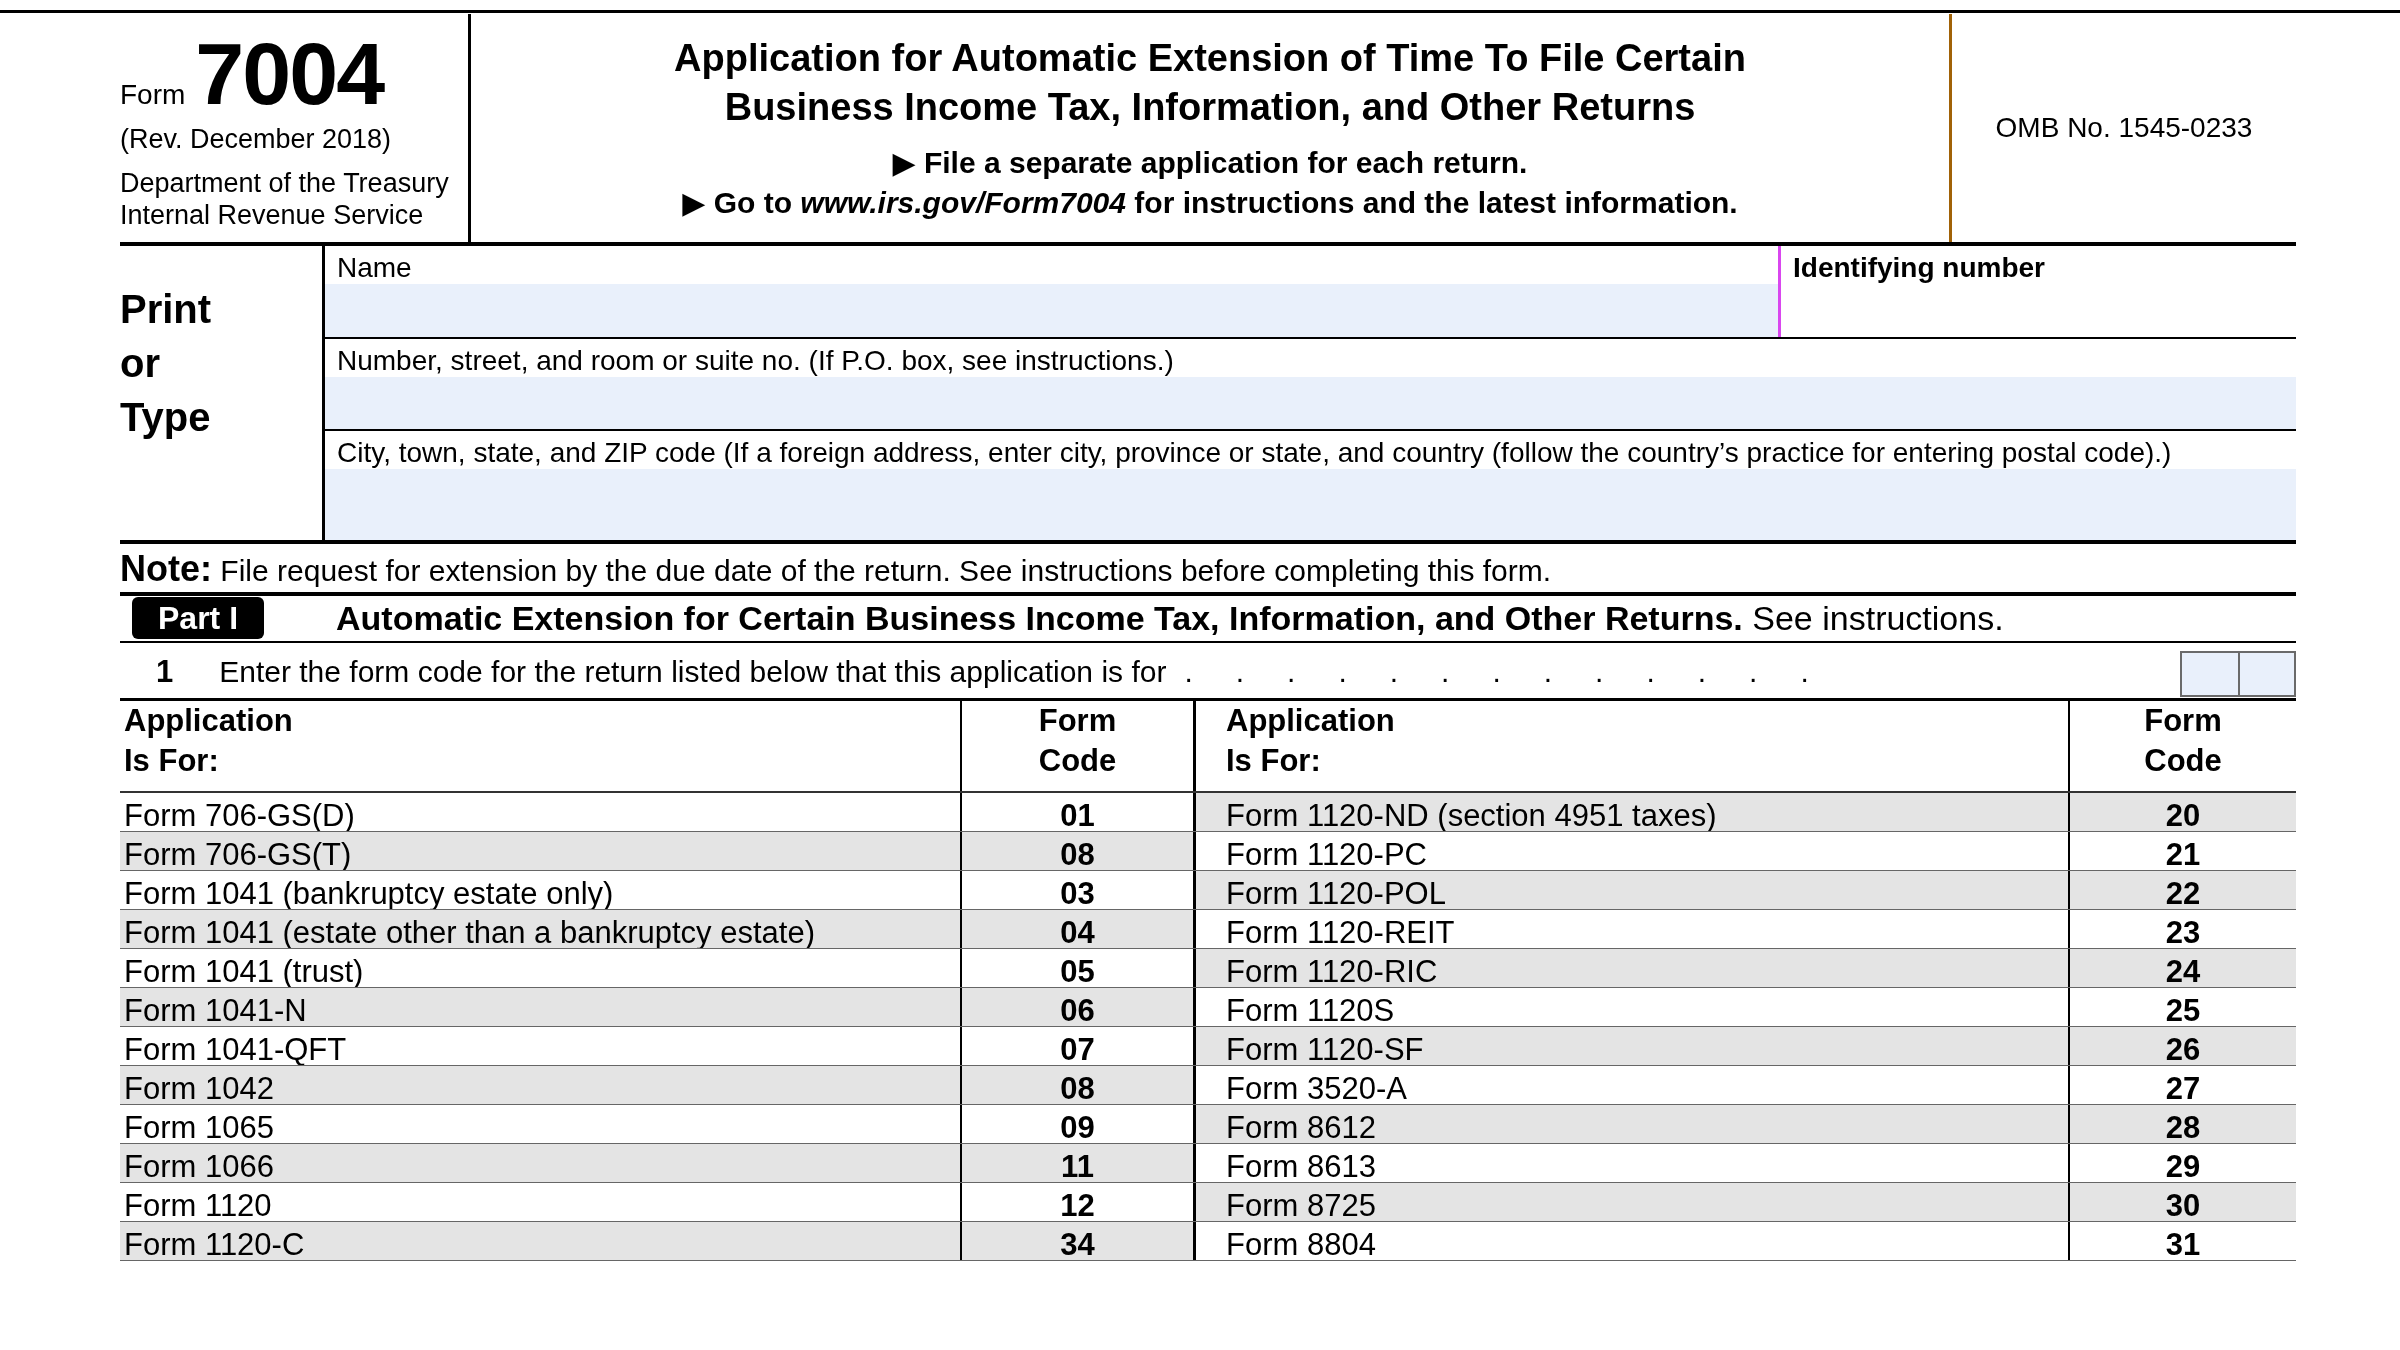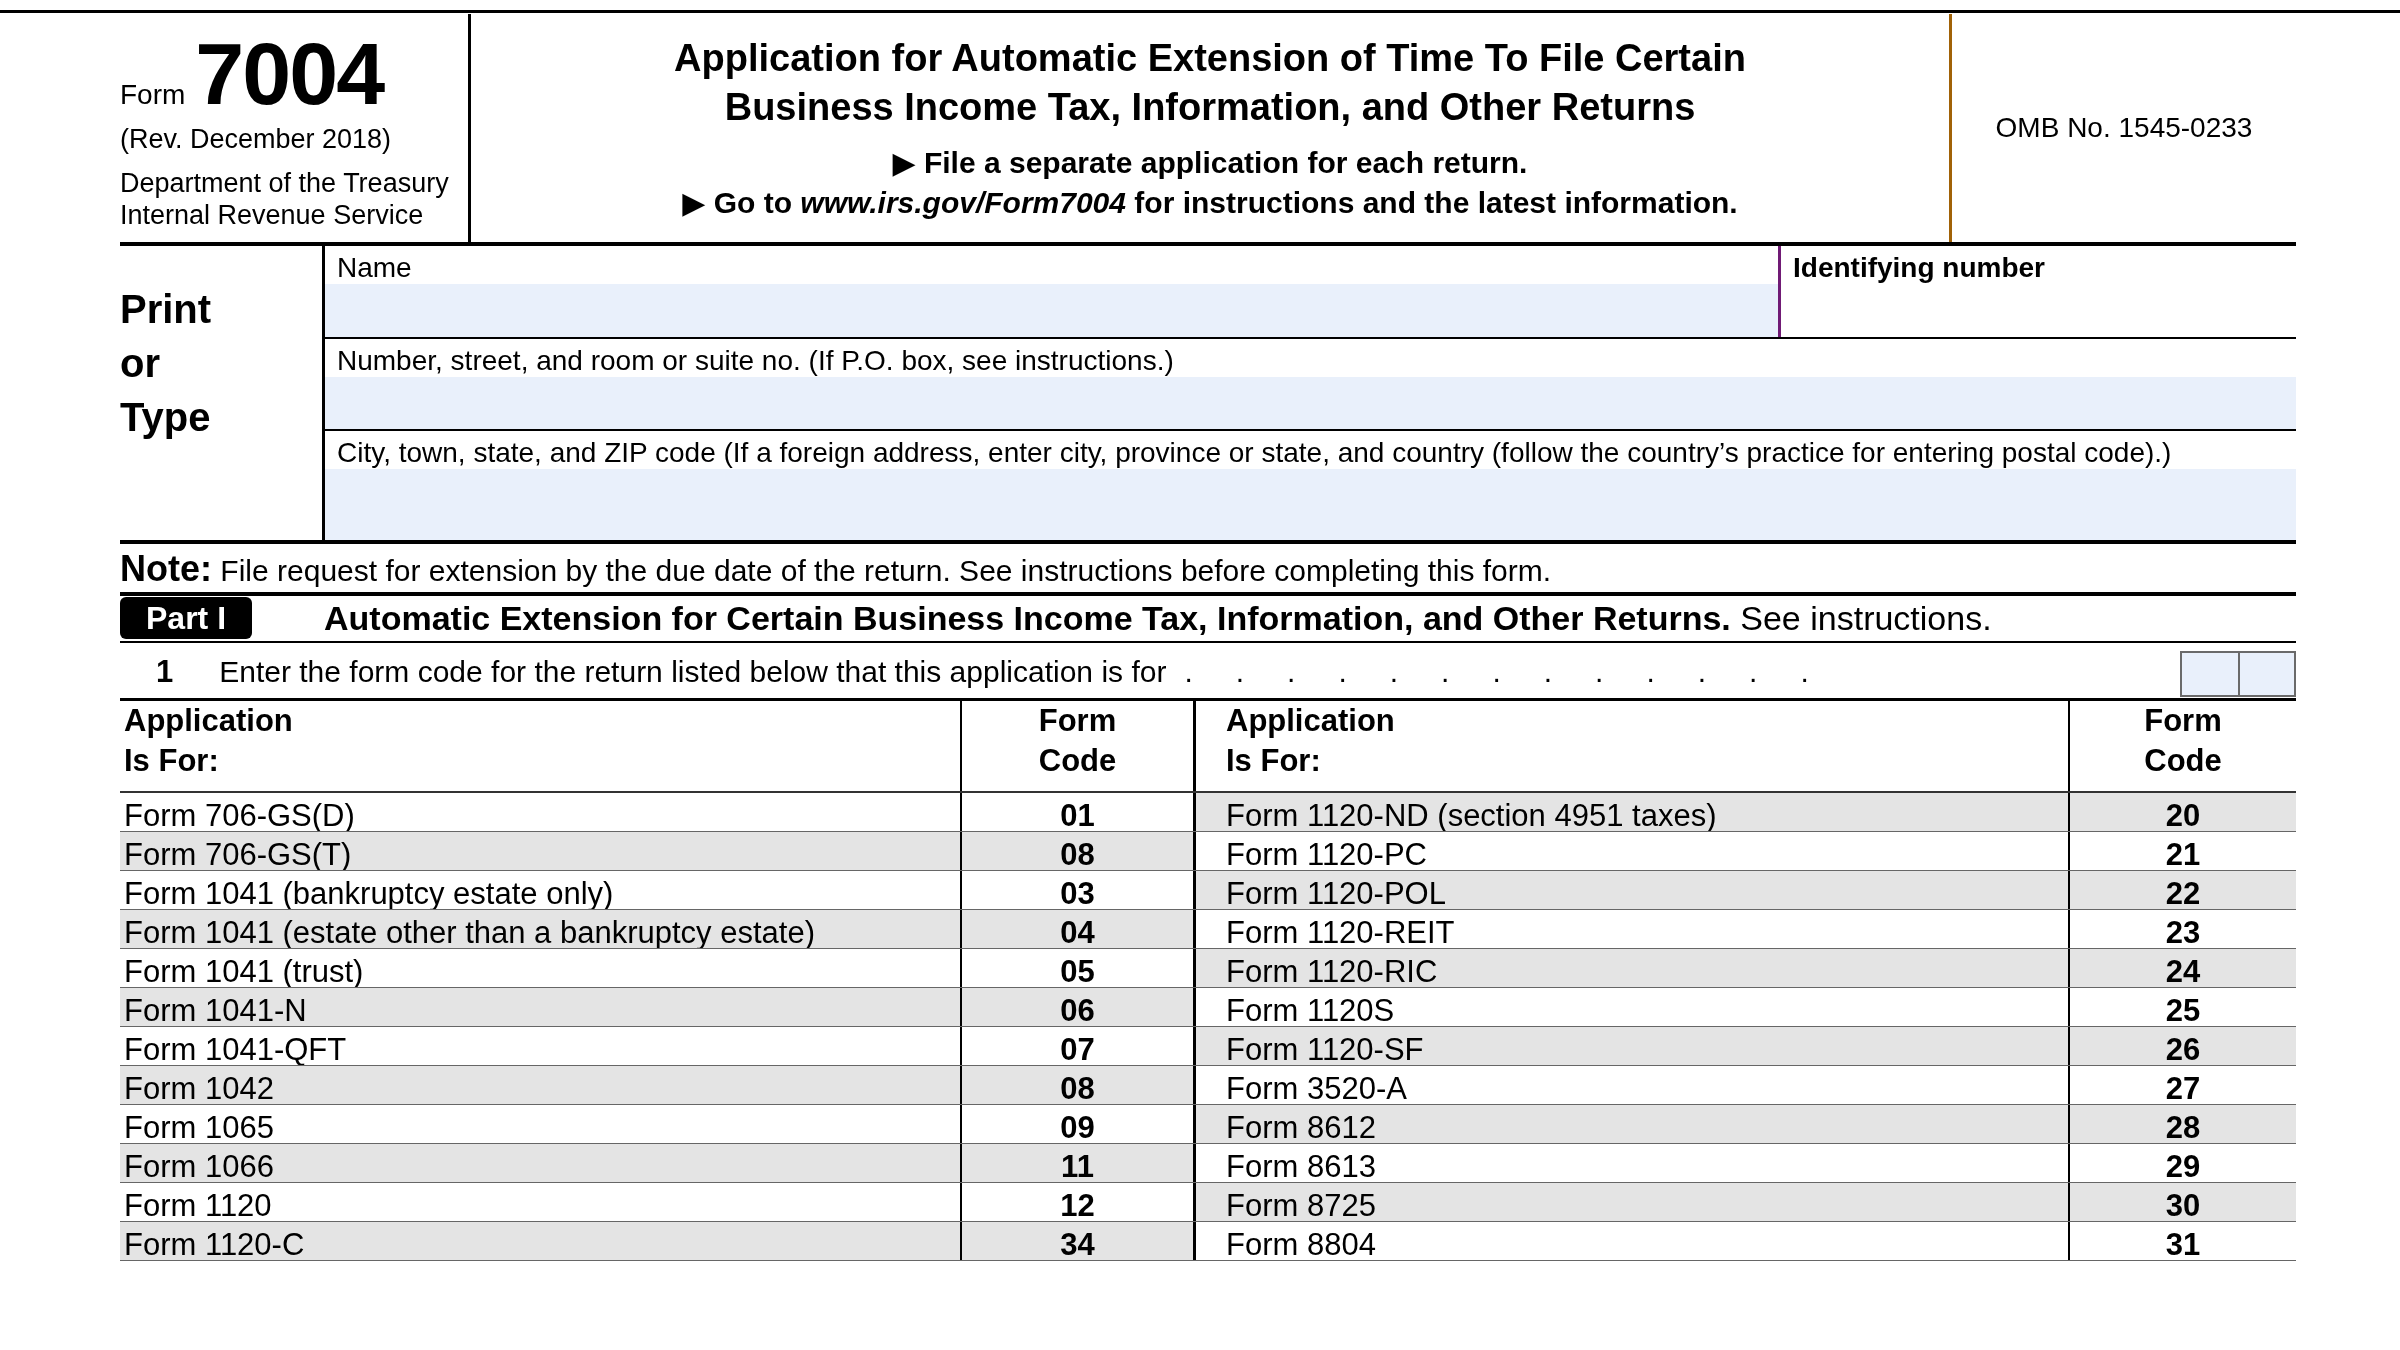--- a/index.html
+++ b/index.html
@@ -34,36 +34,36 @@
   .rule-c { top:592px; height:4px; }
   .rule-d { top:641px; height:2px; }
 
   
   .print-type { position:absolute; top:246px; left:120px; width:2176px; height:294px; display:flex; }
   .pt-label { width:202px; padding-top:36px; font-size:40px; font-weight:bold; line-height:1.35; }
   .pt-fields { flex:1; border-left:3px solid #000; display:flex; flex-direction:column; }
   .f-row { border-bottom:2px solid #000; display:flex; flex-direction:column; }
   .row-1 { height:97px; flex-direction:row; }
   .name-cell { flex:1; display:flex; flex-direction:column; }
-  .id-cell { width:518px; border-left:3px solid #701a75; display:flex; flex-direction:column; }
+  .id-cell { width:518px; border-left:3px solid #d946ef; display:flex; flex-direction:column; }
   .row-2 { height:95px; }
   .row-3 { height:114px; border-bottom:none; }
   .f-label { font-size:28px; padding:6px 0 0 12px; white-space:nowrap; overflow:hidden; }
   .f-label.bold { font-weight:bold; }
   .fill-input { display:block; width:100%; flex:1; border:none; outline:none;
                 background:var(--fill); font-size:30px; padding:0 12px;
                 font-family:"Liberation Sans","DejaVu Sans",sans-serif; }
   .fill-input.plain { background:transparent; }
 
   
   .note-row { position:absolute; top:548px; left:120px; width:2176px; font-size:30px; white-space:nowrap; }
   .note-label { font-size:36px; font-weight:bold; }
 
   
-  .part-bar { position:absolute; top:597px; left:120px; width:2176px; height:42px; display:flex; align-items:center; }
+  .part-bar { position:absolute; top:597px; left:132px; width:2176px; height:42px; display:flex; align-items:center; }
   .part-badge { width:132px; height:42px; background:var(--part-bg); color:#fff; font-weight:bold; font-size:32px;
                 display:flex; align-items:center; justify-content:center; border-radius:6px; }
   .part-title { margin-left:72px; font-size:34px; font-weight:bold; white-space:nowrap; }
   .part-suffix { font-weight:normal; }
 
   
   .line1-row { position:absolute; top:646px; left:120px; width:2176px; height:52px;
                display:flex; align-items:center; }
   .line1-num { font-size:31px; font-weight:bold; margin-left:36px; }
   .line1-text { font-size:30px; margin-left:46px; white-space:nowrap; }

